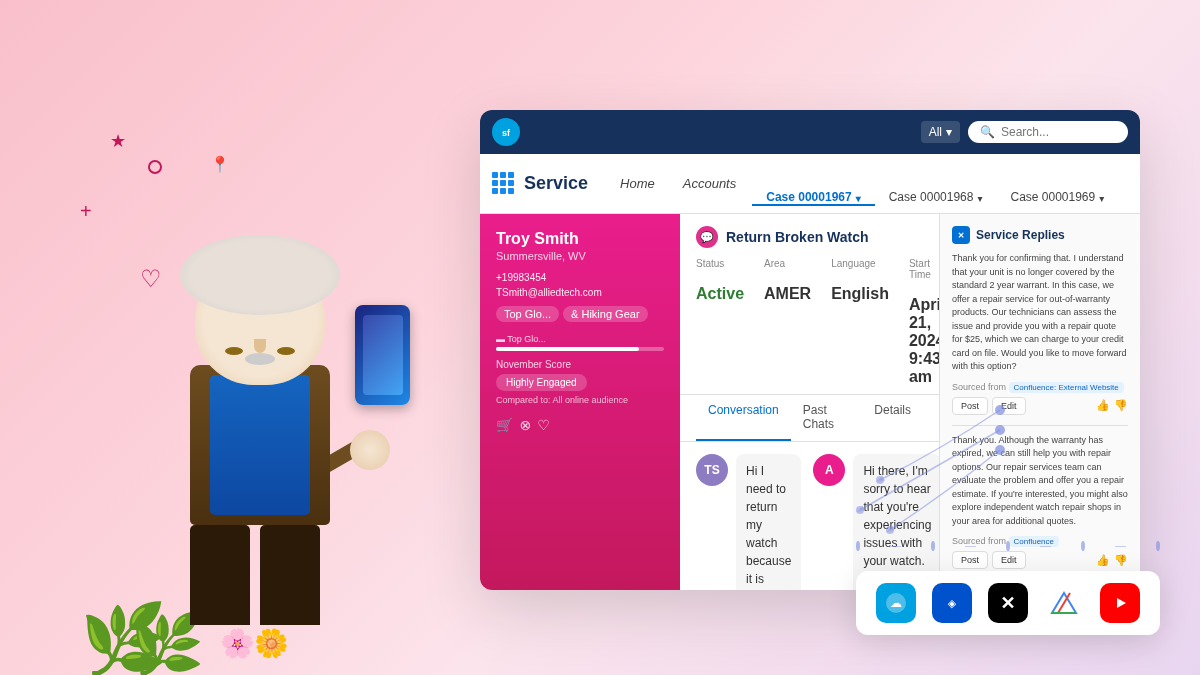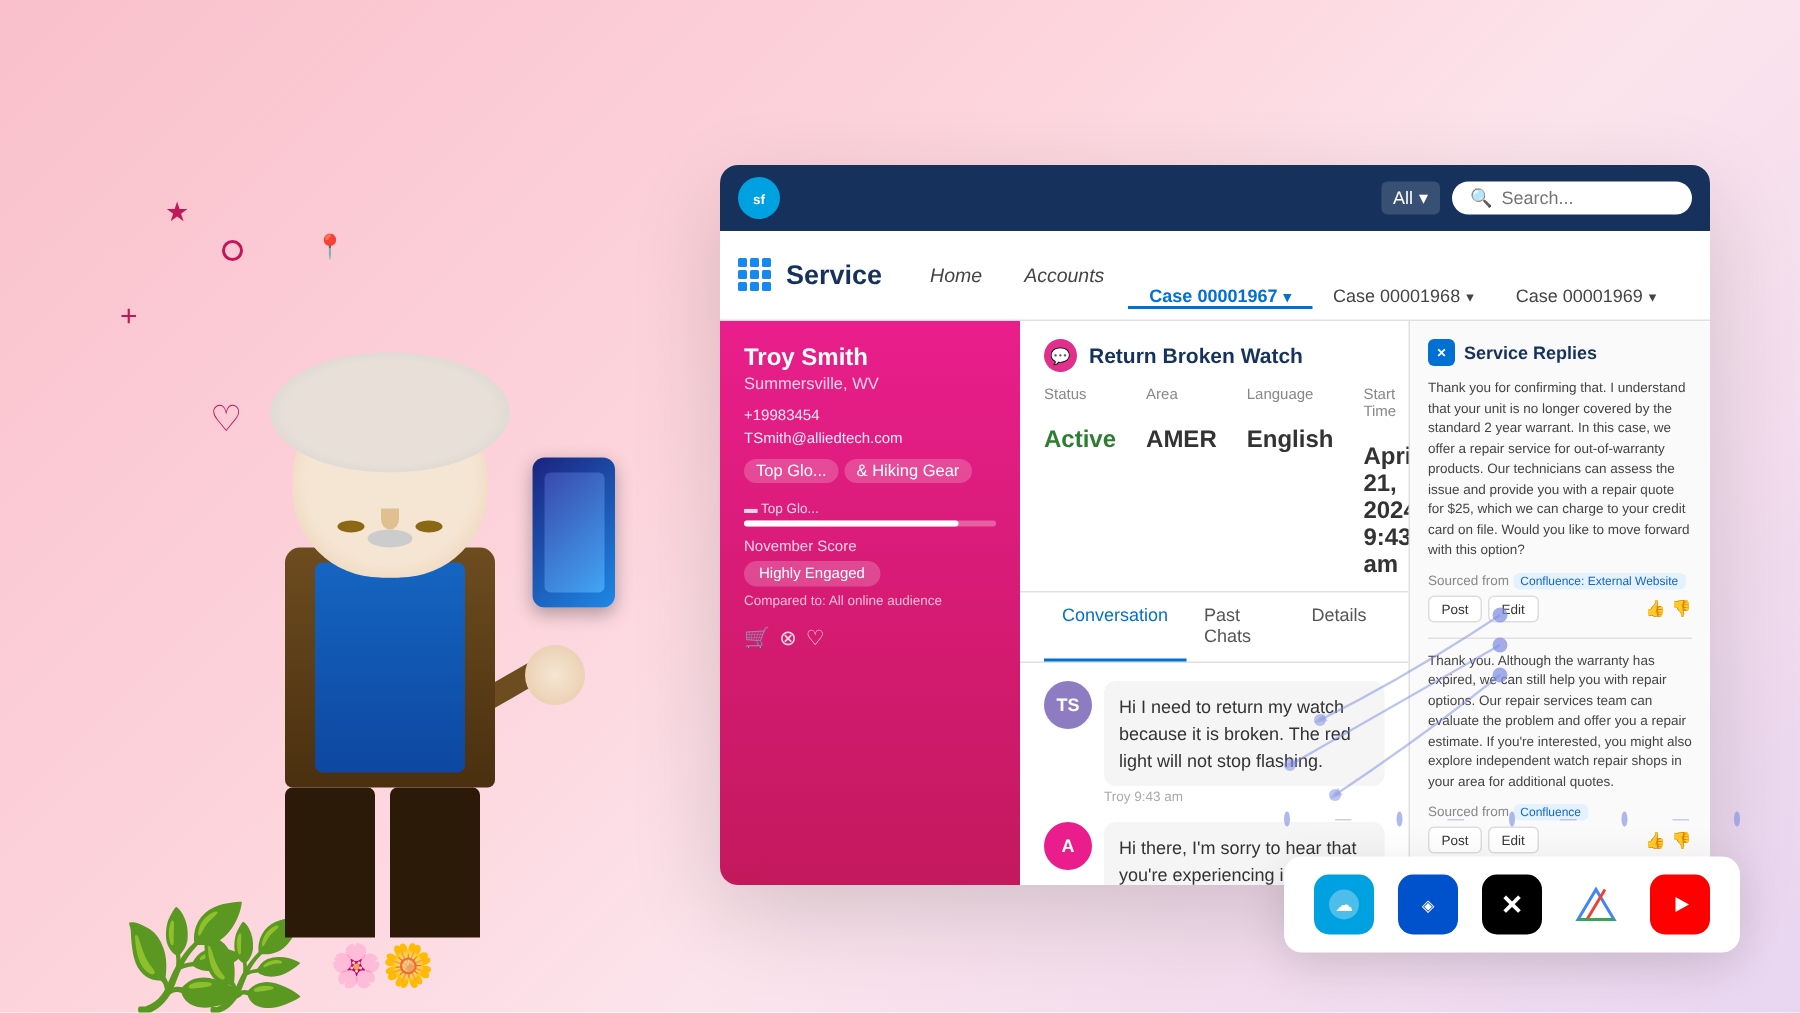--- a/index.html
+++ b/index.html
@@ -318,21 +318,21 @@
       border-bottom: 2px solid #0070d2;
       font-weight: 400;
     }
 
     
     .messages-area {
       flex: 1;
       overflow-y: auto;
       padding: 12px 16px;
       display: flex;
-      flex-direction: column;
+      flex-direction: row;
       gap: 12px;
     }
     .message-row {
       display: flex;
       gap: 8px;
       align-items: flex-start;
     }
     .avatar {
       width: 32px;
       height: 32px;

